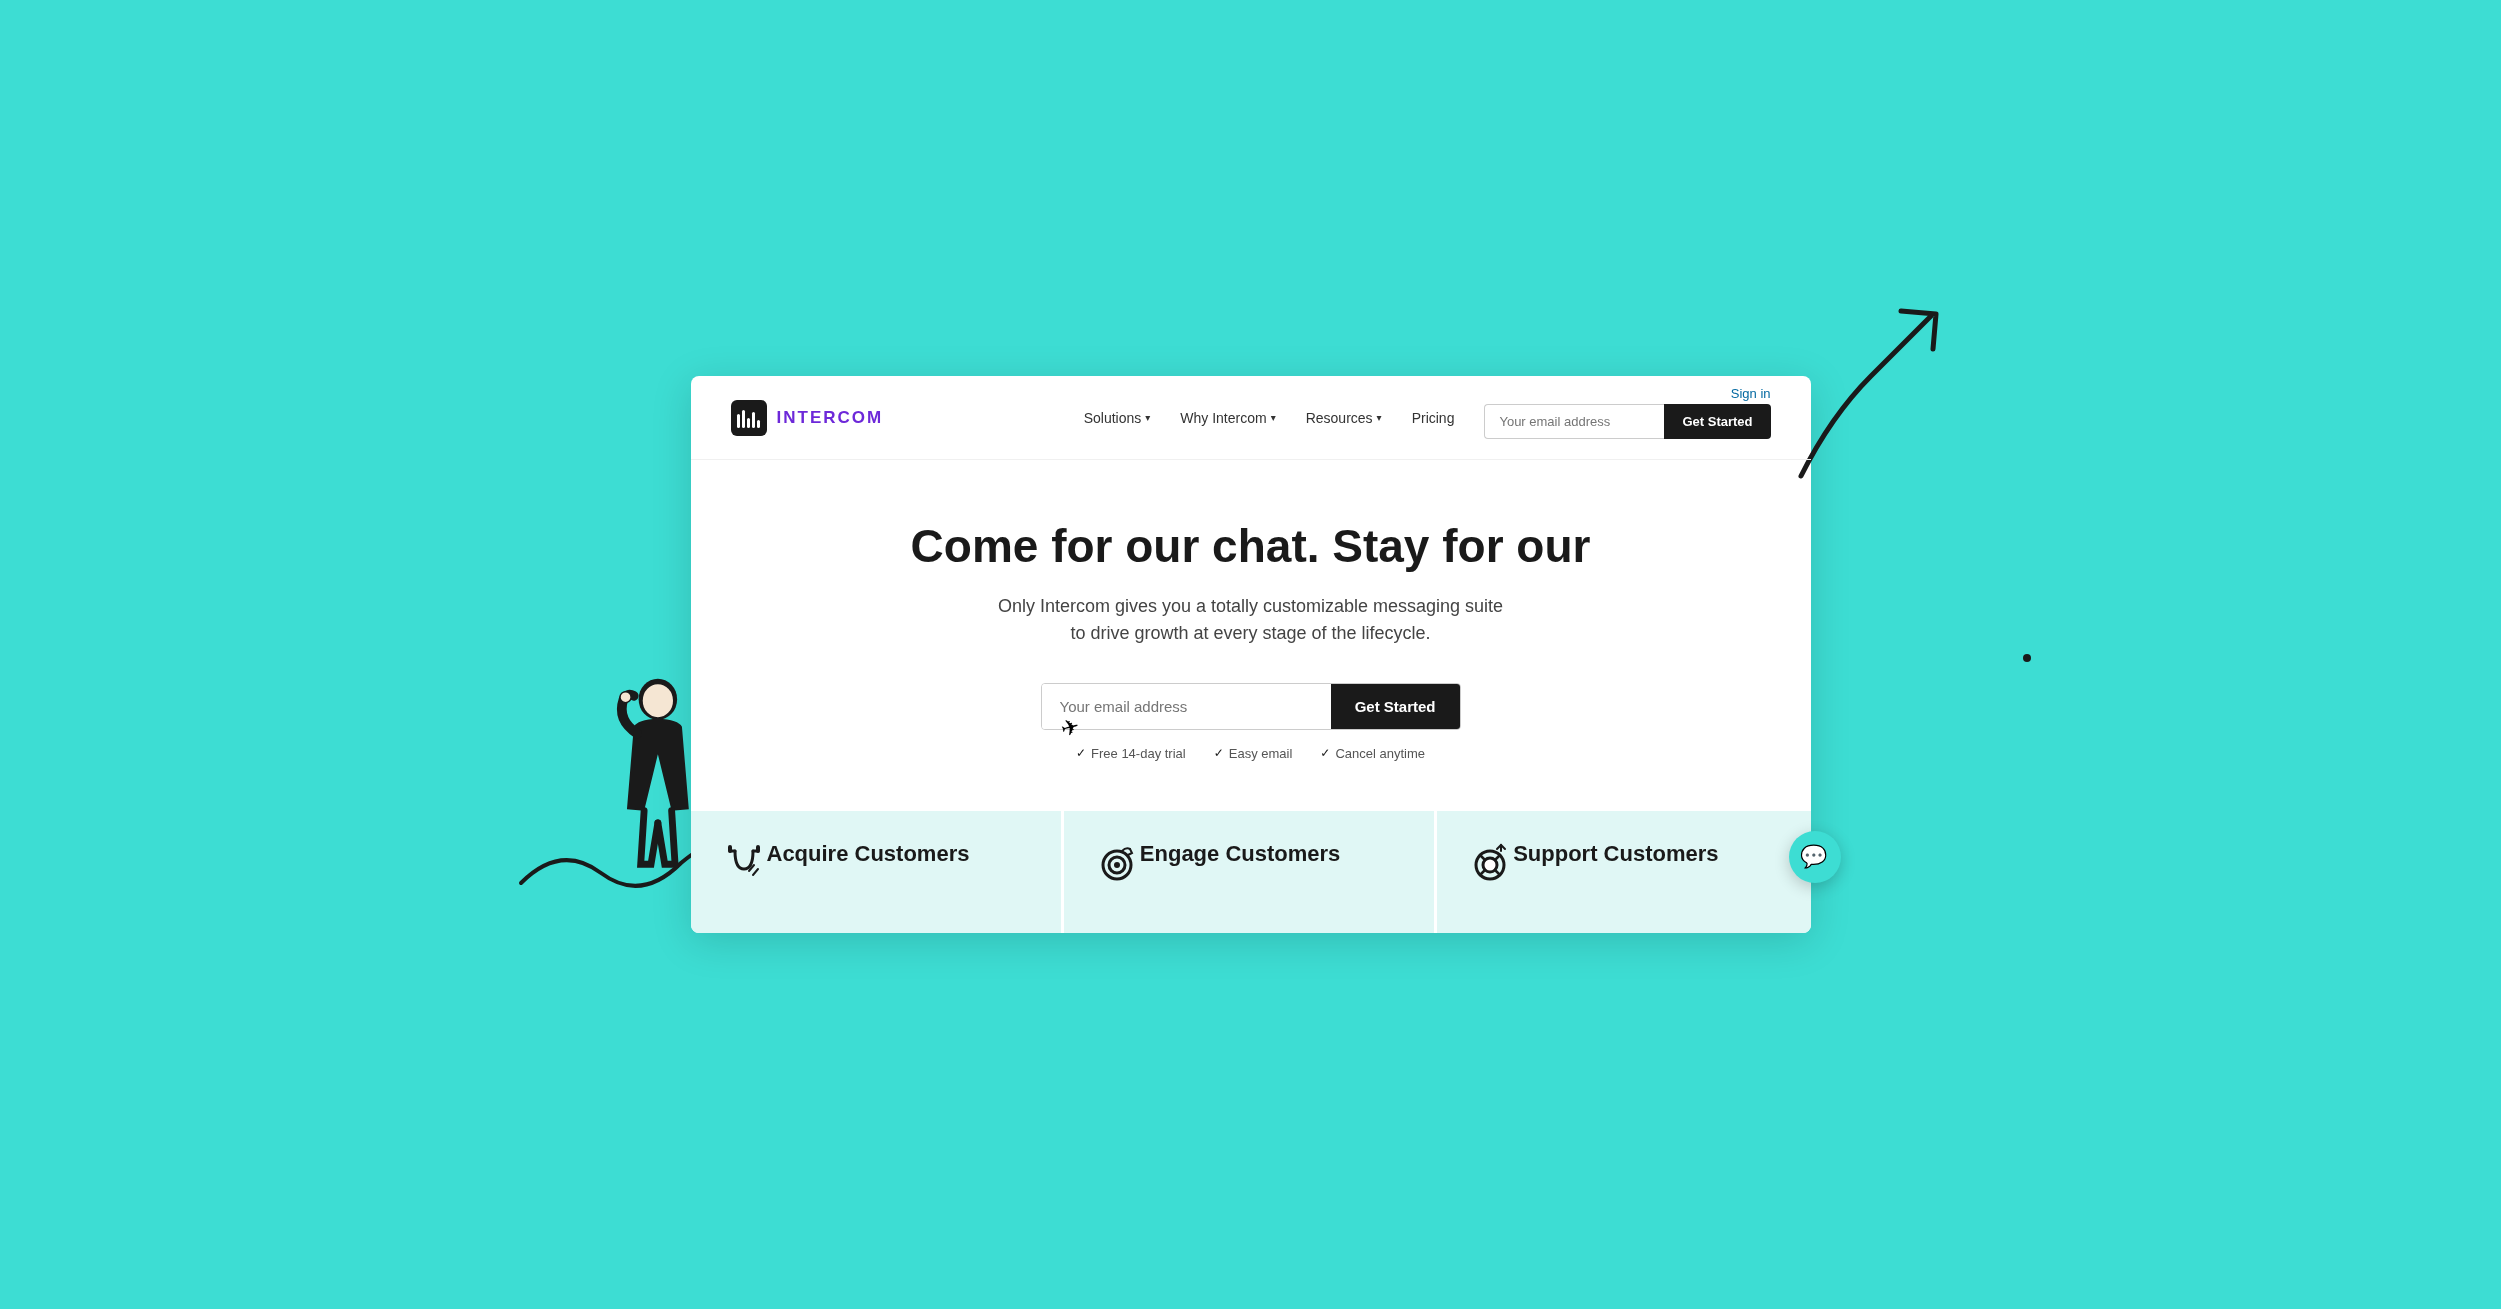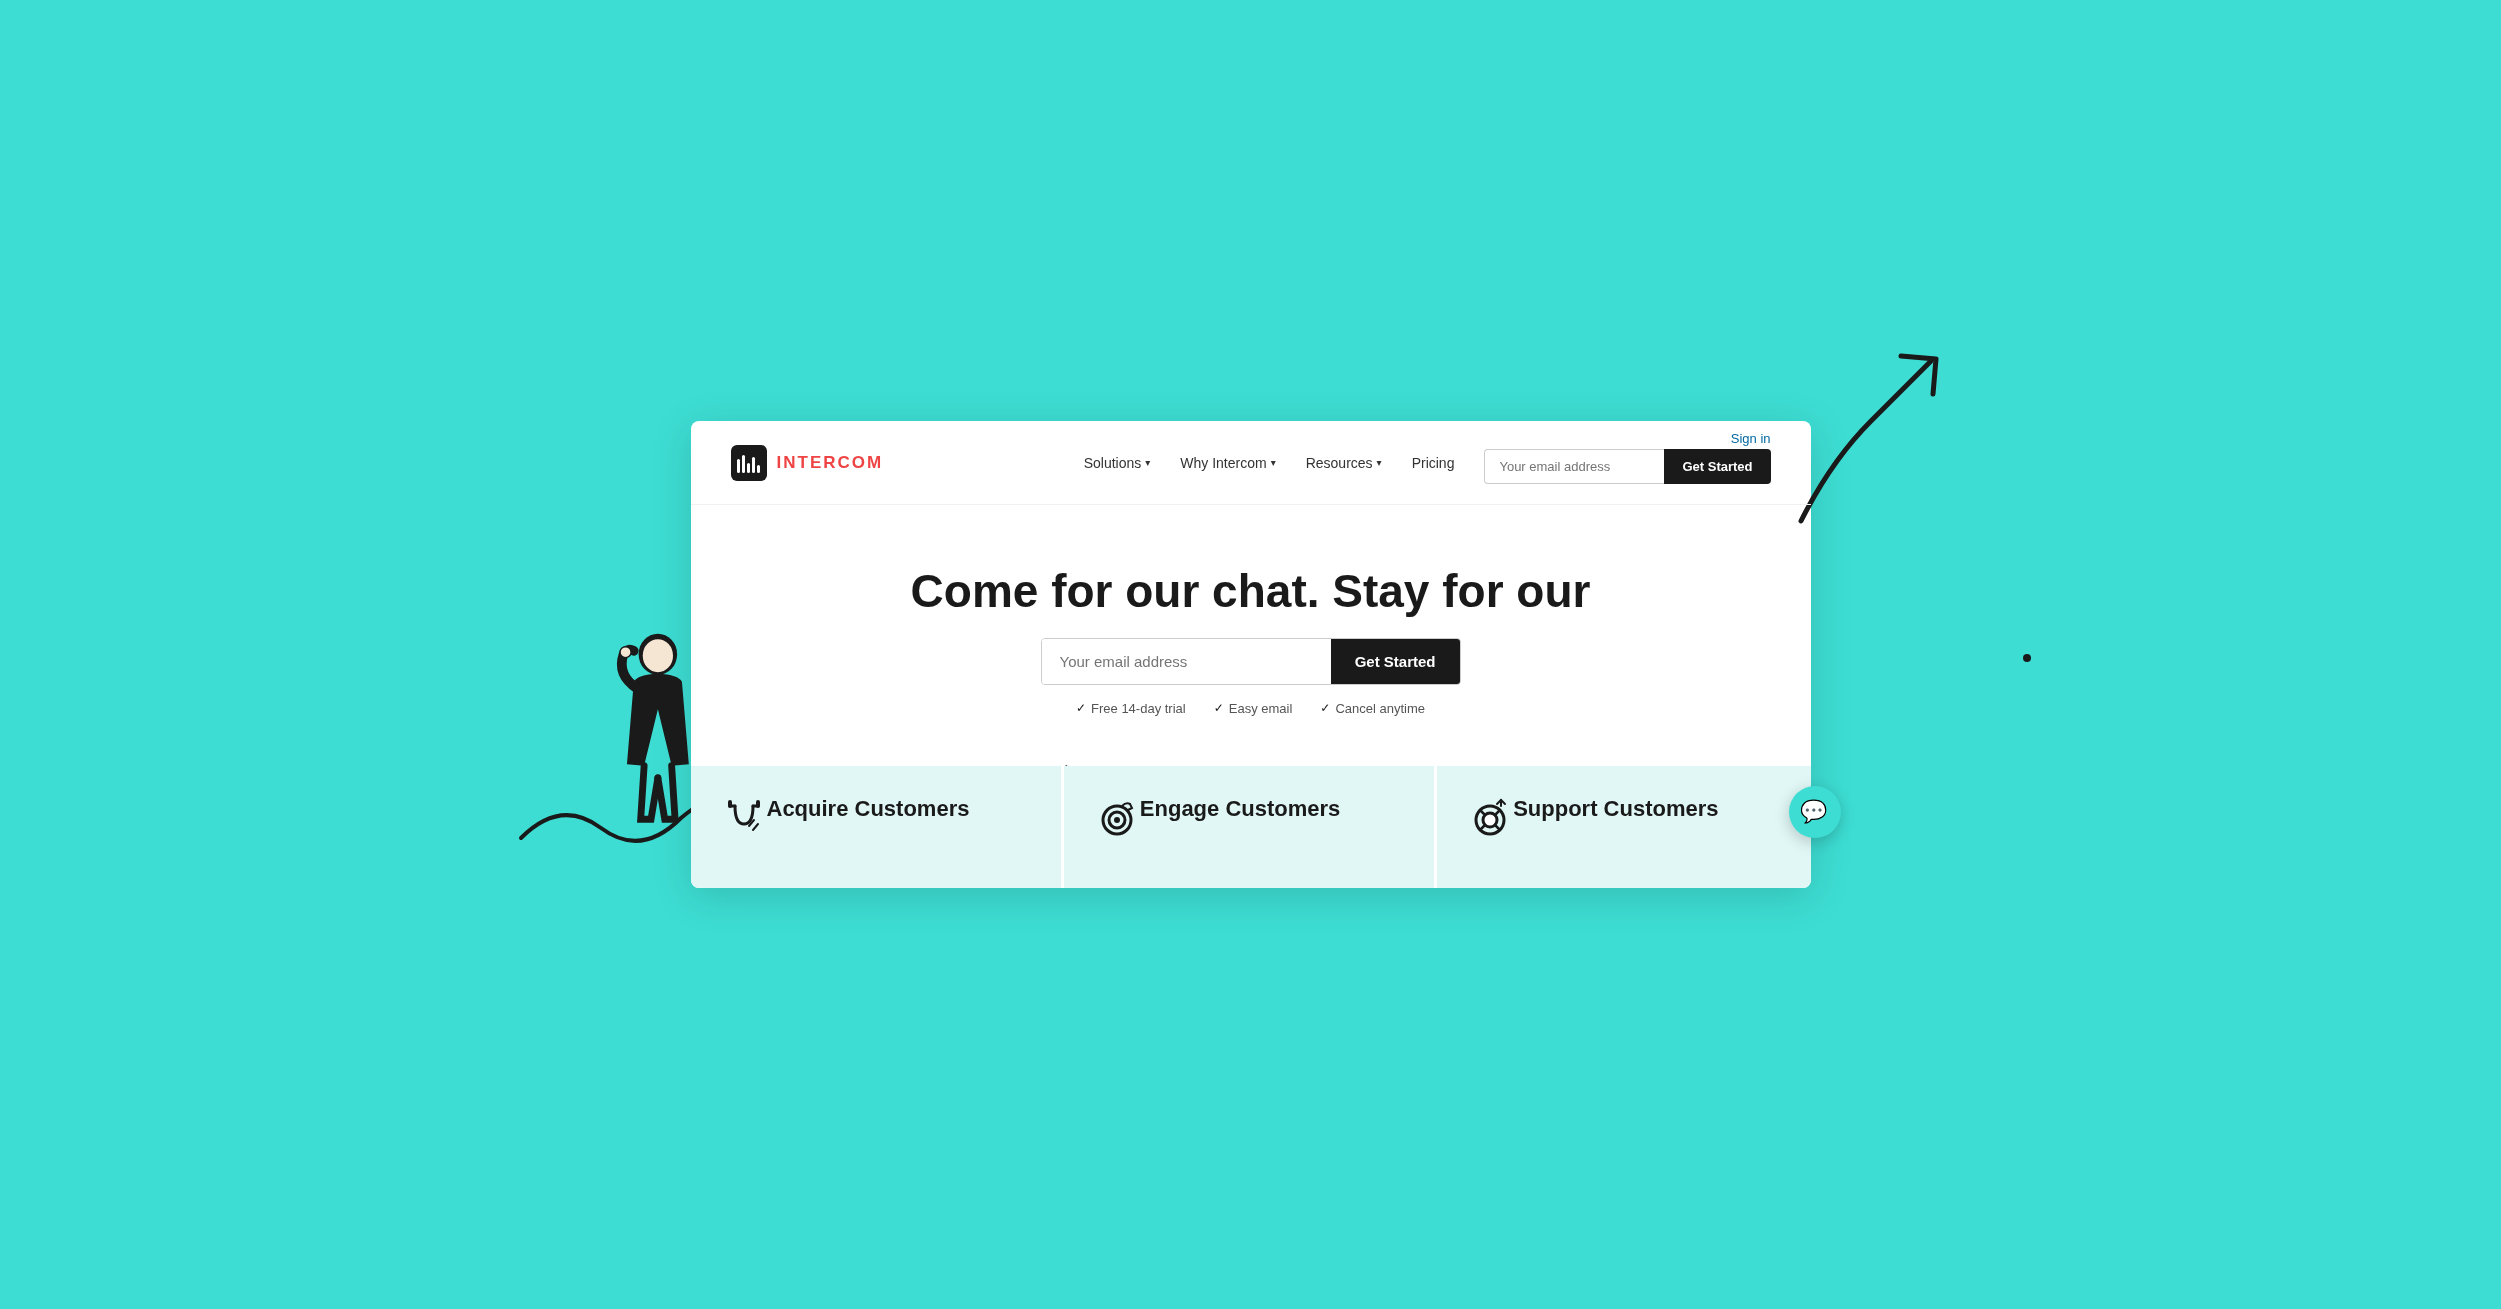--- a/index.html
+++ b/index.html
@@ -103,21 +103,21 @@
     .logo-bar {
       width: 3px;
       background: white;
       border-radius: 2px;
     }
 
     .logo-text {
       font-size: 17px;
       font-weight: 700;
       letter-spacing: 2px;
-      color: #ef4444;
+      color: #6d28d9;
     }
 
     .nav-links {
       display: flex;
       align-items: center;
       gap: 30px;
       margin-right: 30px;
     }
 
     .nav-link {
@@ -378,20 +378,21 @@
       </div>
 
       <div class="nav-sign-in">Sign in</div>
     </nav>
 
     <div class="hero">
       <div class="paper-plane-decoration">✈</div>
       <h1>
         <span>Come for our chat. Stay for our</span><br>
       </h1>
+      <p>Only Intercom gives you a totally customizable messaging suite to drive growth at every stage of the lifecycle.</p>
 
       <div class="hero-email-form">
         <input class="hero-email-input" type="email" placeholder="Your email address" style="">
         <button class="hero-get-started-btn">Get Started</button>
       </div>
 
       <div class="hero-checklist">
         <div class="check-item">
           <span class="check-mark">✓</span>
           <span>Free 14-day trial</span>

